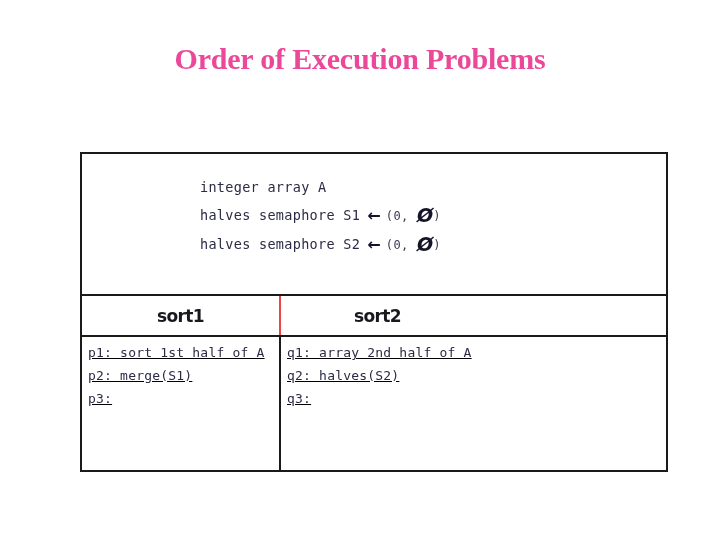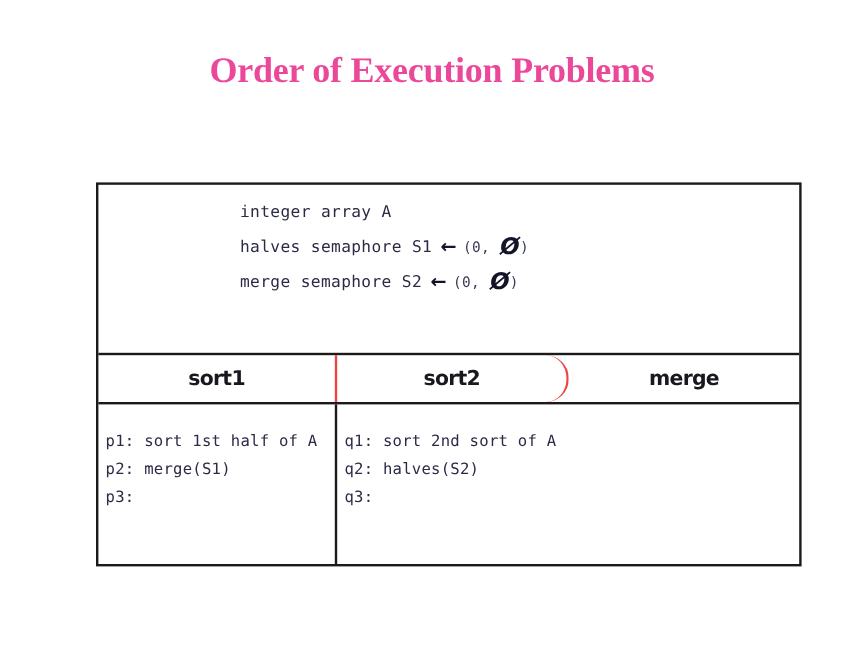--- a/index.html
+++ b/index.html
@@ -45,21 +45,21 @@
 
   
   #declarations {
     position: absolute;
     left: 0;
     top: 0;
     right: 0;
     height: 142px;
     box-sizing: border-box;
     border-bottom: 2px solid #1a1a1a;
-    padding: 10px 0 0 118px;
+    padding: 20px 0 0 118px;
   }
   .decl-line {
     font-family: "DejaVu Sans Mono", monospace;
     font-size: 13.5px;
     line-height: 27px;
     color: #2b2b45;
     white-space: nowrap;
     letter-spacing: 0.3px;
   }
   .decl-arrow {
@@ -118,21 +118,22 @@
     position: absolute;
     left: 0;
     top: 183px;
     right: 0;
     bottom: 0;
     display: flex;
   }
   .col-body {
     box-sizing: border-box;
     border-right: 2px solid #1a1a1a;
-    padding: 20px 0 0 6px;
+    padding: 4px 0 0 6px;
+    text-decoration: underline;
   }
   .col-body:last-child { border-right: none; }
   .code-line {
     font-family: "DejaVu Sans Mono", monospace;
     font-size: 13px;
     line-height: 23px;
     color: #2b2b45;
     white-space: nowrap;
     letter-spacing: 0.2px;
   }
@@ -154,42 +155,41 @@
     <div class="decl-line">
       <span>integer array A</span>
     </div>
 
     <div class="decl-line">
       <span>halves semaphore S1</span><span class="decl-arrow">←</span><span class="decl-tail">(0,</span>
       <span class="decl-null">Ø</span><span class="decl-tail">)</span>
     </div>
 
     <div class="decl-line">
-      <span>merge semaphore S2</span><span class="decl-arrow">←</span><span class="decl-tail">(0,</span>
+      <span>halves semaphore S2</span><span class="decl-arrow">←</span><span class="decl-tail">(0,</span>
       <span class="decl-null">Ø</span><span class="decl-tail">)</span>
     </div>
 
   </div>
 
   <div id="col-headers">
     <div class="col-header c1">sort1</div>
     <div class="col-header c2">sort2</div>
-    <div class="col-header c3">merge</div>
   </div>
 
   <div id="col-bodies">
 
     <div class="col-body c1">
       <div class="code-line">p1: sort 1st half of A</div>
       <div class="code-line">p2: merge(S1)</div>
       <div class="code-line">p3:</div>
     </div>
 
     <div class="col-body c2">
-      <div class="code-line">q1: sort 2nd sort of A</div>
+      <div class="code-line">q1: array 2nd half of A</div>
       <div class="code-line">q2: halves(S2)</div>
       <div class="code-line">q3:</div>
     </div>
 
 
   </div>
 
 </div>
 
 </body></html>

